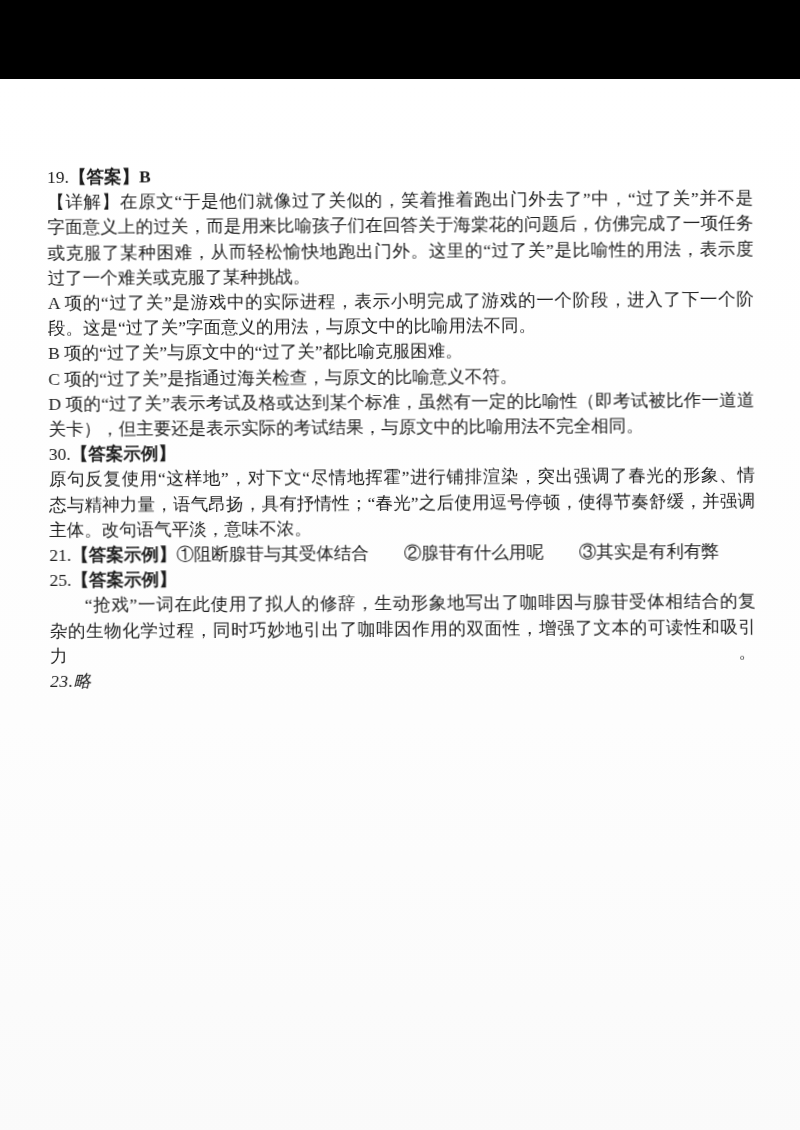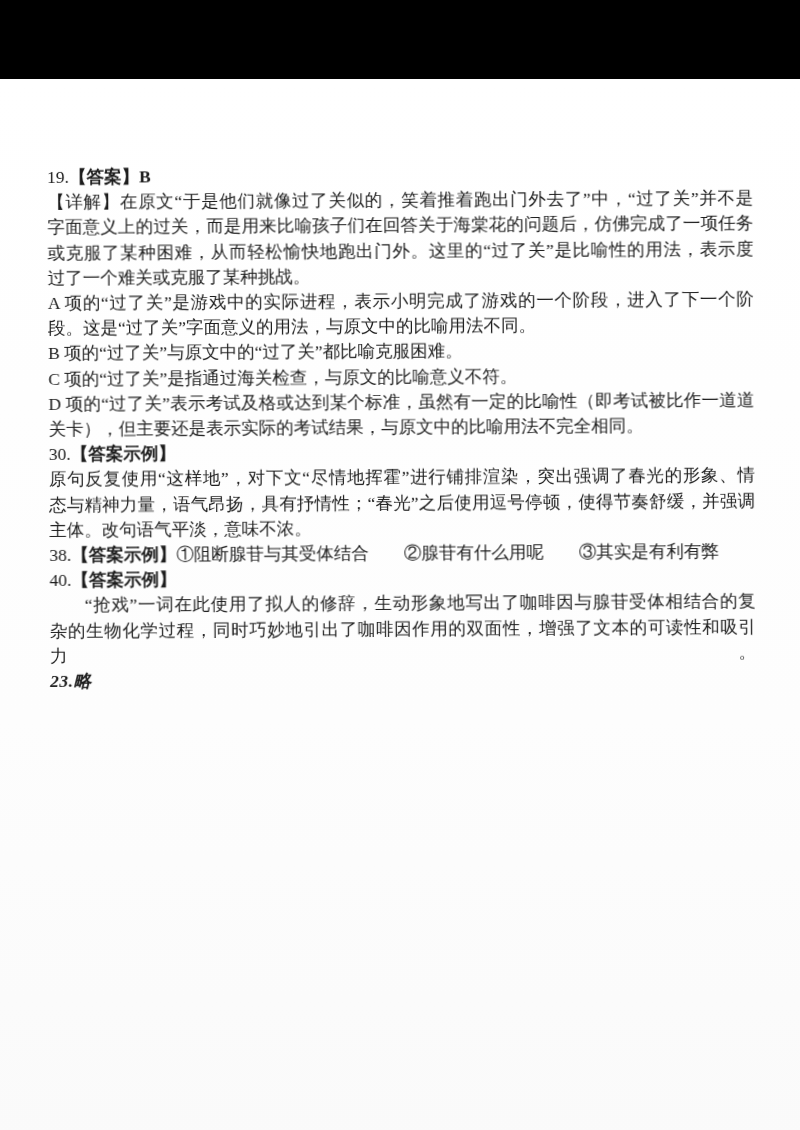--- a/index.html
+++ b/index.html
@@ -55,21 +55,21 @@
     text-align-last: justify;
   }
   .line.indent {
     text-indent: 2em;
   }
   .seg-bold {
     font-weight: bold;
   }
   .seg-italic {
     font-style: italic;
-    font-weight: 700;
+    font-weight: 400;
     letter-spacing: 0.5px;
   }
 </style>
 </head>
 <body>
 
 <div class="frame">
   <div class="letterbox top"></div>
   <div class="page">
     <div class="text-block">
@@ -81,21 +81,21 @@
         <div class="line justify"><span>A 项的“过了关”是游戏中的实际进程，表示小明完成了游戏的一个阶段，进入了下一个阶</span></div>
         <div class="line"><span>段。这是“过了关”字面意义的用法，与原文中的比喻用法不同。</span></div>
         <div class="line"><span>B 项的“过了关”与原文中的“过了关”都比喻克服困难。</span></div>
         <div class="line"><span>C 项的“过了关”是指通过海关检查，与原文的比喻意义不符。</span></div>
         <div class="line justify"><span>D 项的“过了关”表示考试及格或达到某个标准，虽然有一定的比喻性（即考试被比作一道道</span></div>
         <div class="line"><span>关卡），但主要还是表示实际的考试结果，与原文中的比喻用法不完全相同。</span></div>
         <div class="line"><span>30.</span><span class="seg-bold">【答案示例】</span></div>
         <div class="line justify"><span>原句反复使用“这样地”，对下文“尽情地挥霍”进行铺排渲染，突出强调了春光的形象、情</span></div>
         <div class="line justify"><span>态与精神力量，语气昂扬，具有抒情性；“春光”之后使用逗号停顿，使得节奏舒缓，并强调</span></div>
         <div class="line"><span>主体。改句语气平淡，意味不浓。</span></div>
-        <div class="line"><span>38.</span><span class="seg-bold">【答案示例】</span><span>①阻断腺苷与其受体结合　　②腺苷有什么用呢　　③其实是有利有弊</span></div>
-        <div class="line"><span>40.</span><span class="seg-bold">【答案示例】</span></div>
+        <div class="line"><span>21.</span><span class="seg-bold">【答案示例】</span><span>①阻断腺苷与其受体结合　　②腺苷有什么用呢　　③其实是有利有弊</span></div>
+        <div class="line"><span>25.</span><span class="seg-bold">【答案示例】</span></div>
         <div class="line justify indent"><span>“抢戏”一词在此使用了拟人的修辞，生动形象地写出了咖啡因与腺苷受体相结合的复</span></div>
         <div class="line justify"><span>杂的生物化学过程，同时巧妙地引出了咖啡因作用的双面性，增强了文本的可读性和吸引力。</span></div>
         <div class="line"><span class="seg-italic">23.略</span></div>
       </div>
   </div>
   <div class="letterbox bottom"></div>
 </div>
 
 </body></html>

